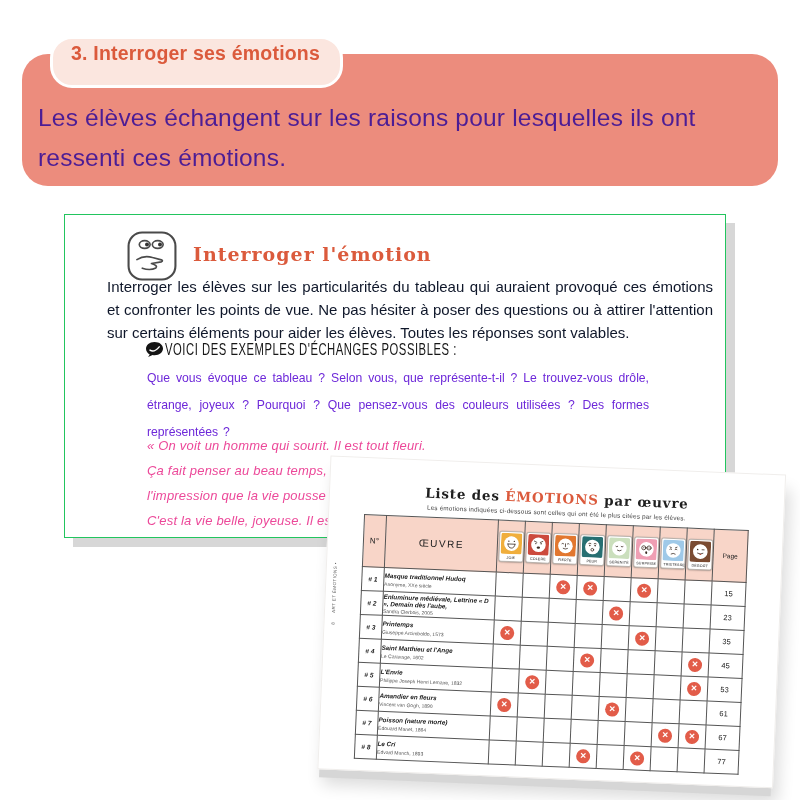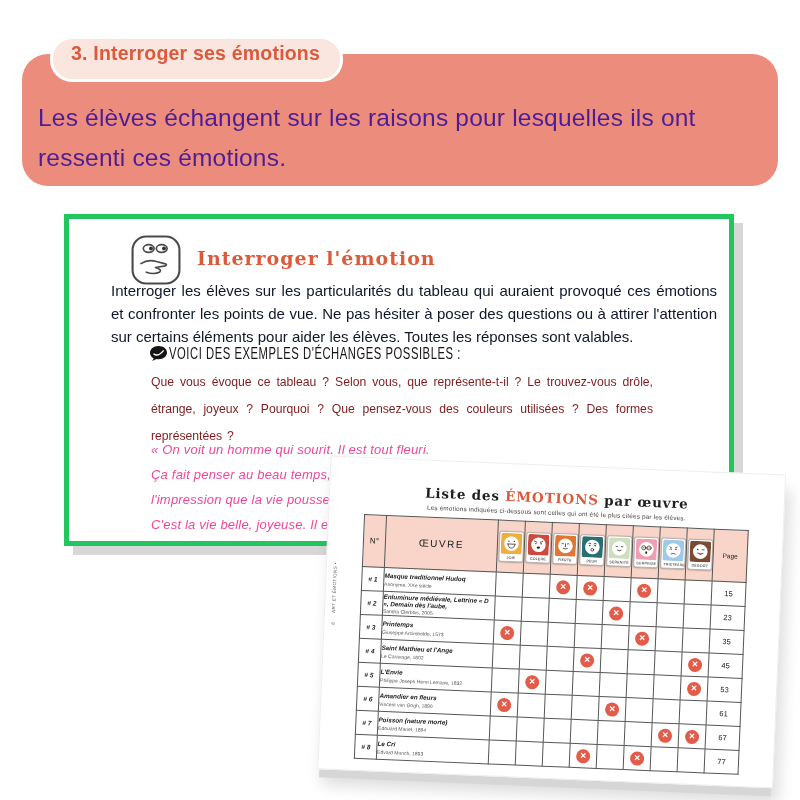--- a/index.html
+++ b/index.html
@@ -5,38 +5,38 @@
   html,body{margin:0;padding:0;background:#fff;}
   .page{position:relative;width:800px;height:800px;background:#ffffff;overflow:hidden;
         font-family:"Liberation Sans",sans-serif;}
 
   
   .banner{position:absolute;left:22px;top:54px;width:756px;height:132px;
           background:var(--banner);border-radius:26px;box-sizing:border-box;}
   .banner-text{margin:0;padding:44px 40px 0 16px;max-width:700px;font-size:24.5px;line-height:40px;
                color:#4c1d95;letter-spacing:.2px;}
   .pill{position:absolute;left:50px;top:36px;background:var(--pill-bg);border:3px solid #ffffff;
-        border-radius:22px;padding:3px 20px 14px 18px;font-size:19.5px;font-weight:700;
+        border-radius:22px;padding:3px 20px 20px 18px;font-size:19.5px;font-weight:700;
         color:var(--accent);letter-spacing:.2px;}
 
   
   .main-card{position:absolute;left:64px;top:214px;width:660px;height:322px;background:#fff;
-             border:5px solid #22c55e;box-shadow:9px 9px 0 #d7d7d7;}
+             border:1px solid #22c55e;box-shadow:9px 9px 0 #d7d7d7;}
   .think-icon{position:absolute;left:62px;top:16px;width:50px;height:50px;}
   .card-heading{position:absolute;left:128px;top:28px;margin:0;
                 font-family:"DejaVu Serif","Liberation Serif",serif;font-size:19px;font-weight:600;
                 letter-spacing:1px;color:var(--accent);}
   .intro{position:absolute;left:42px;top:60px;width:606px;margin:0;font-size:15px;line-height:23px;
          color:#0f172a;text-align:justify;}
   .examples-line{position:absolute;left:80px;top:126px;display:flex;align-items:center;gap:1px;}
   .bubble-icon{width:19px;height:17px;flex:0 0 auto;}
   .caps-label{display:inline-block;font-size:12.5px;color:#161616;letter-spacing:.6px;
               transform:scale(.9,1.32);transform-origin:left center;white-space:nowrap;}
   .questions{position:absolute;left:82px;top:150px;width:502px;margin:0;font-size:12.2px;
-             line-height:27px;color:#7f1d1d;text-align:justify;word-spacing:1.5px;}
+             line-height:27px;color:#6d28d9;text-align:justify;word-spacing:1.5px;}
   .quote-block{position:absolute;left:82px;top:224px;}
   .quote-line{margin:0 3px 11px 0;font-size:13px;font-style:italic;color:#ec4899;
               letter-spacing:.2px;line-height:14px;white-space:nowrap;}
 
   
   .table-card{position:absolute;left:330px;top:456px;width:456px;height:314px;background:#fff;
               transform:rotate(2.4deg);transform-origin:12px 12px;border:1px solid #f0eeec;
               box-shadow:0 10px 0 -2px #d6d6d6, 5px 15px 16px rgba(0,0,0,.14);box-sizing:border-box;}
   .tbl-title{margin:24px 0 0 0;text-align:center;font-family:"DejaVu Serif","Liberation Serif",serif;
              font-size:13.5px;font-weight:700;letter-spacing:.8px;color:#1f1f1f;}

